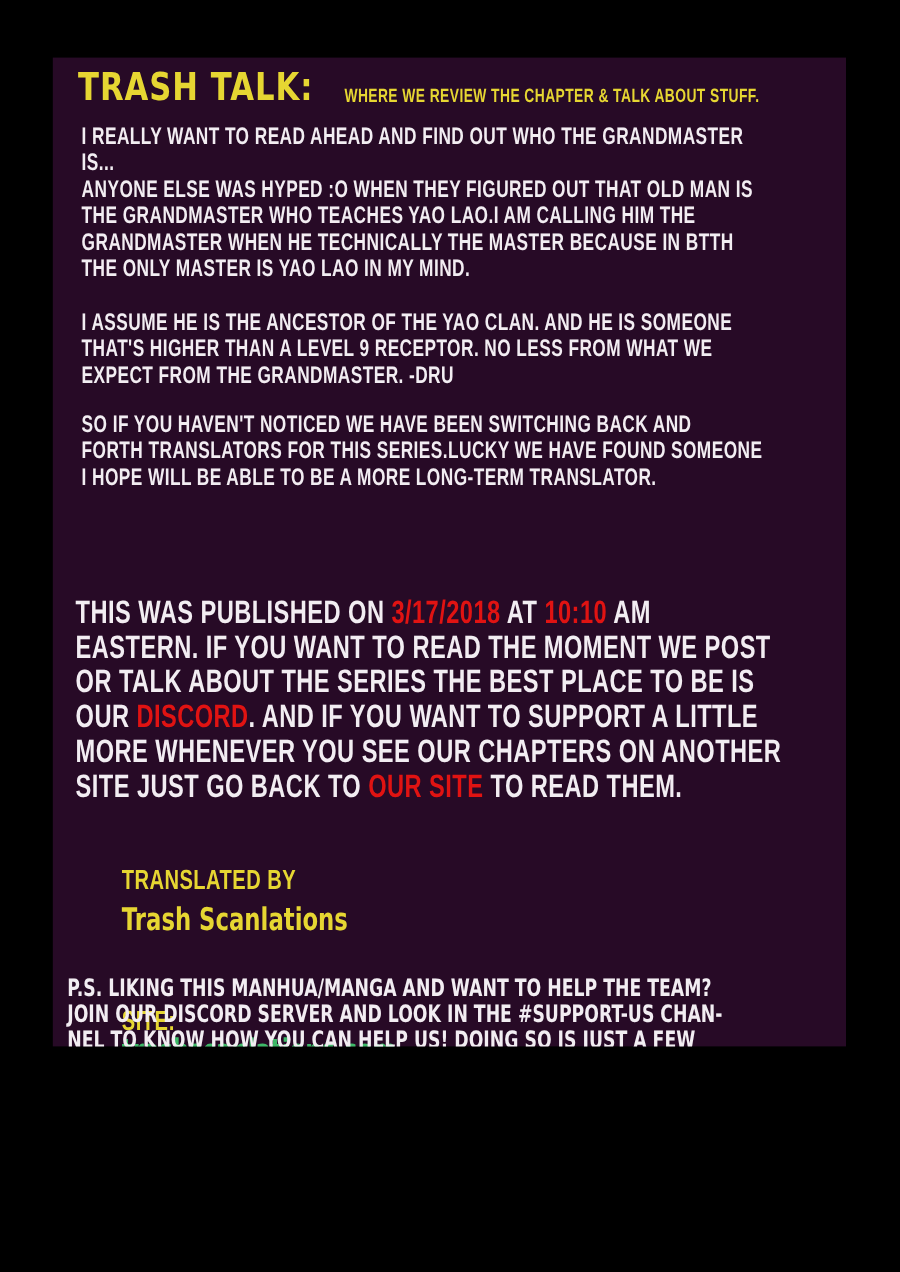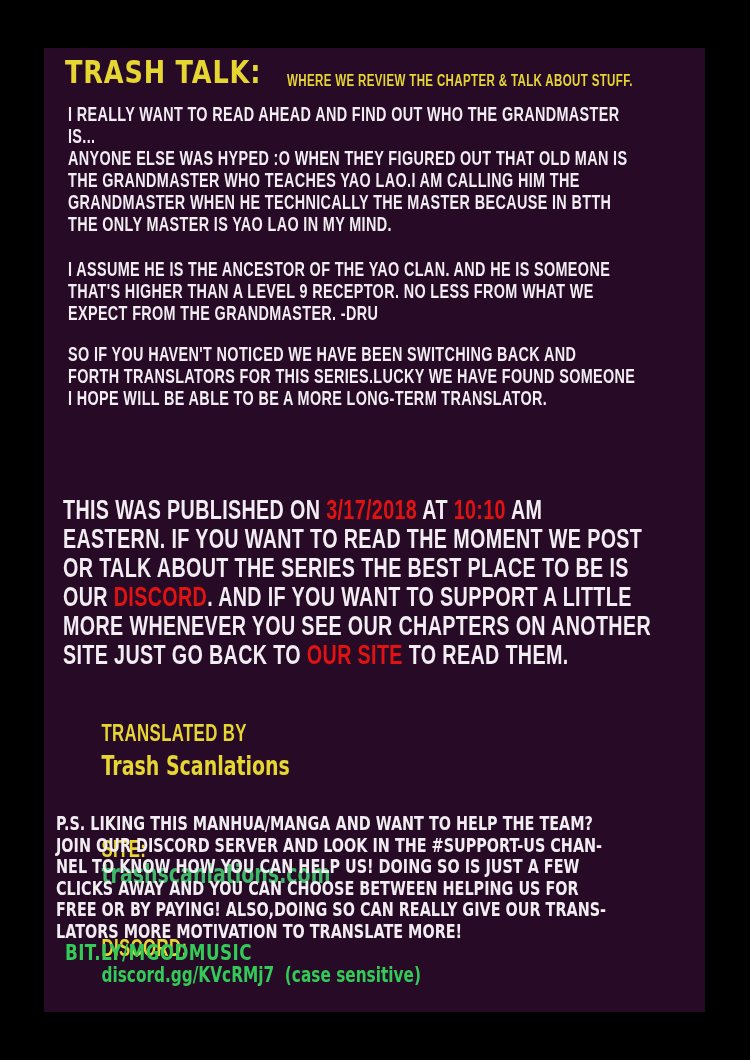--- a/index.html
+++ b/index.html
@@ -4,21 +4,21 @@
 <style>
   html,body{margin:0;padding:0;}
   body{
     width:750px;height:1060px;
     background:#000000;
     position:relative;
     overflow:hidden;
     font-family:"Liberation Sans",sans-serif;
   }
   .panel{
-    position:absolute;left:44px;top:48px;width:661px;height:964px;
+    position:absolute;left:44px;top:48px;width:661px;height:824px;
     background:#270a26;
     overflow:hidden;
   }
   
   .scratch{font-family:"Liberation Sans",sans-serif;font-weight:700;}
   .comic{font-family:"DejaVu Sans",sans-serif;font-weight:700;}
   
   .cx72{transform:scaleX(0.72);transform-origin:0 0;}
   .cx73{transform:scaleX(0.73);transform-origin:0 0;}
   .cx80{transform:scaleX(0.80);transform-origin:0 0;}

